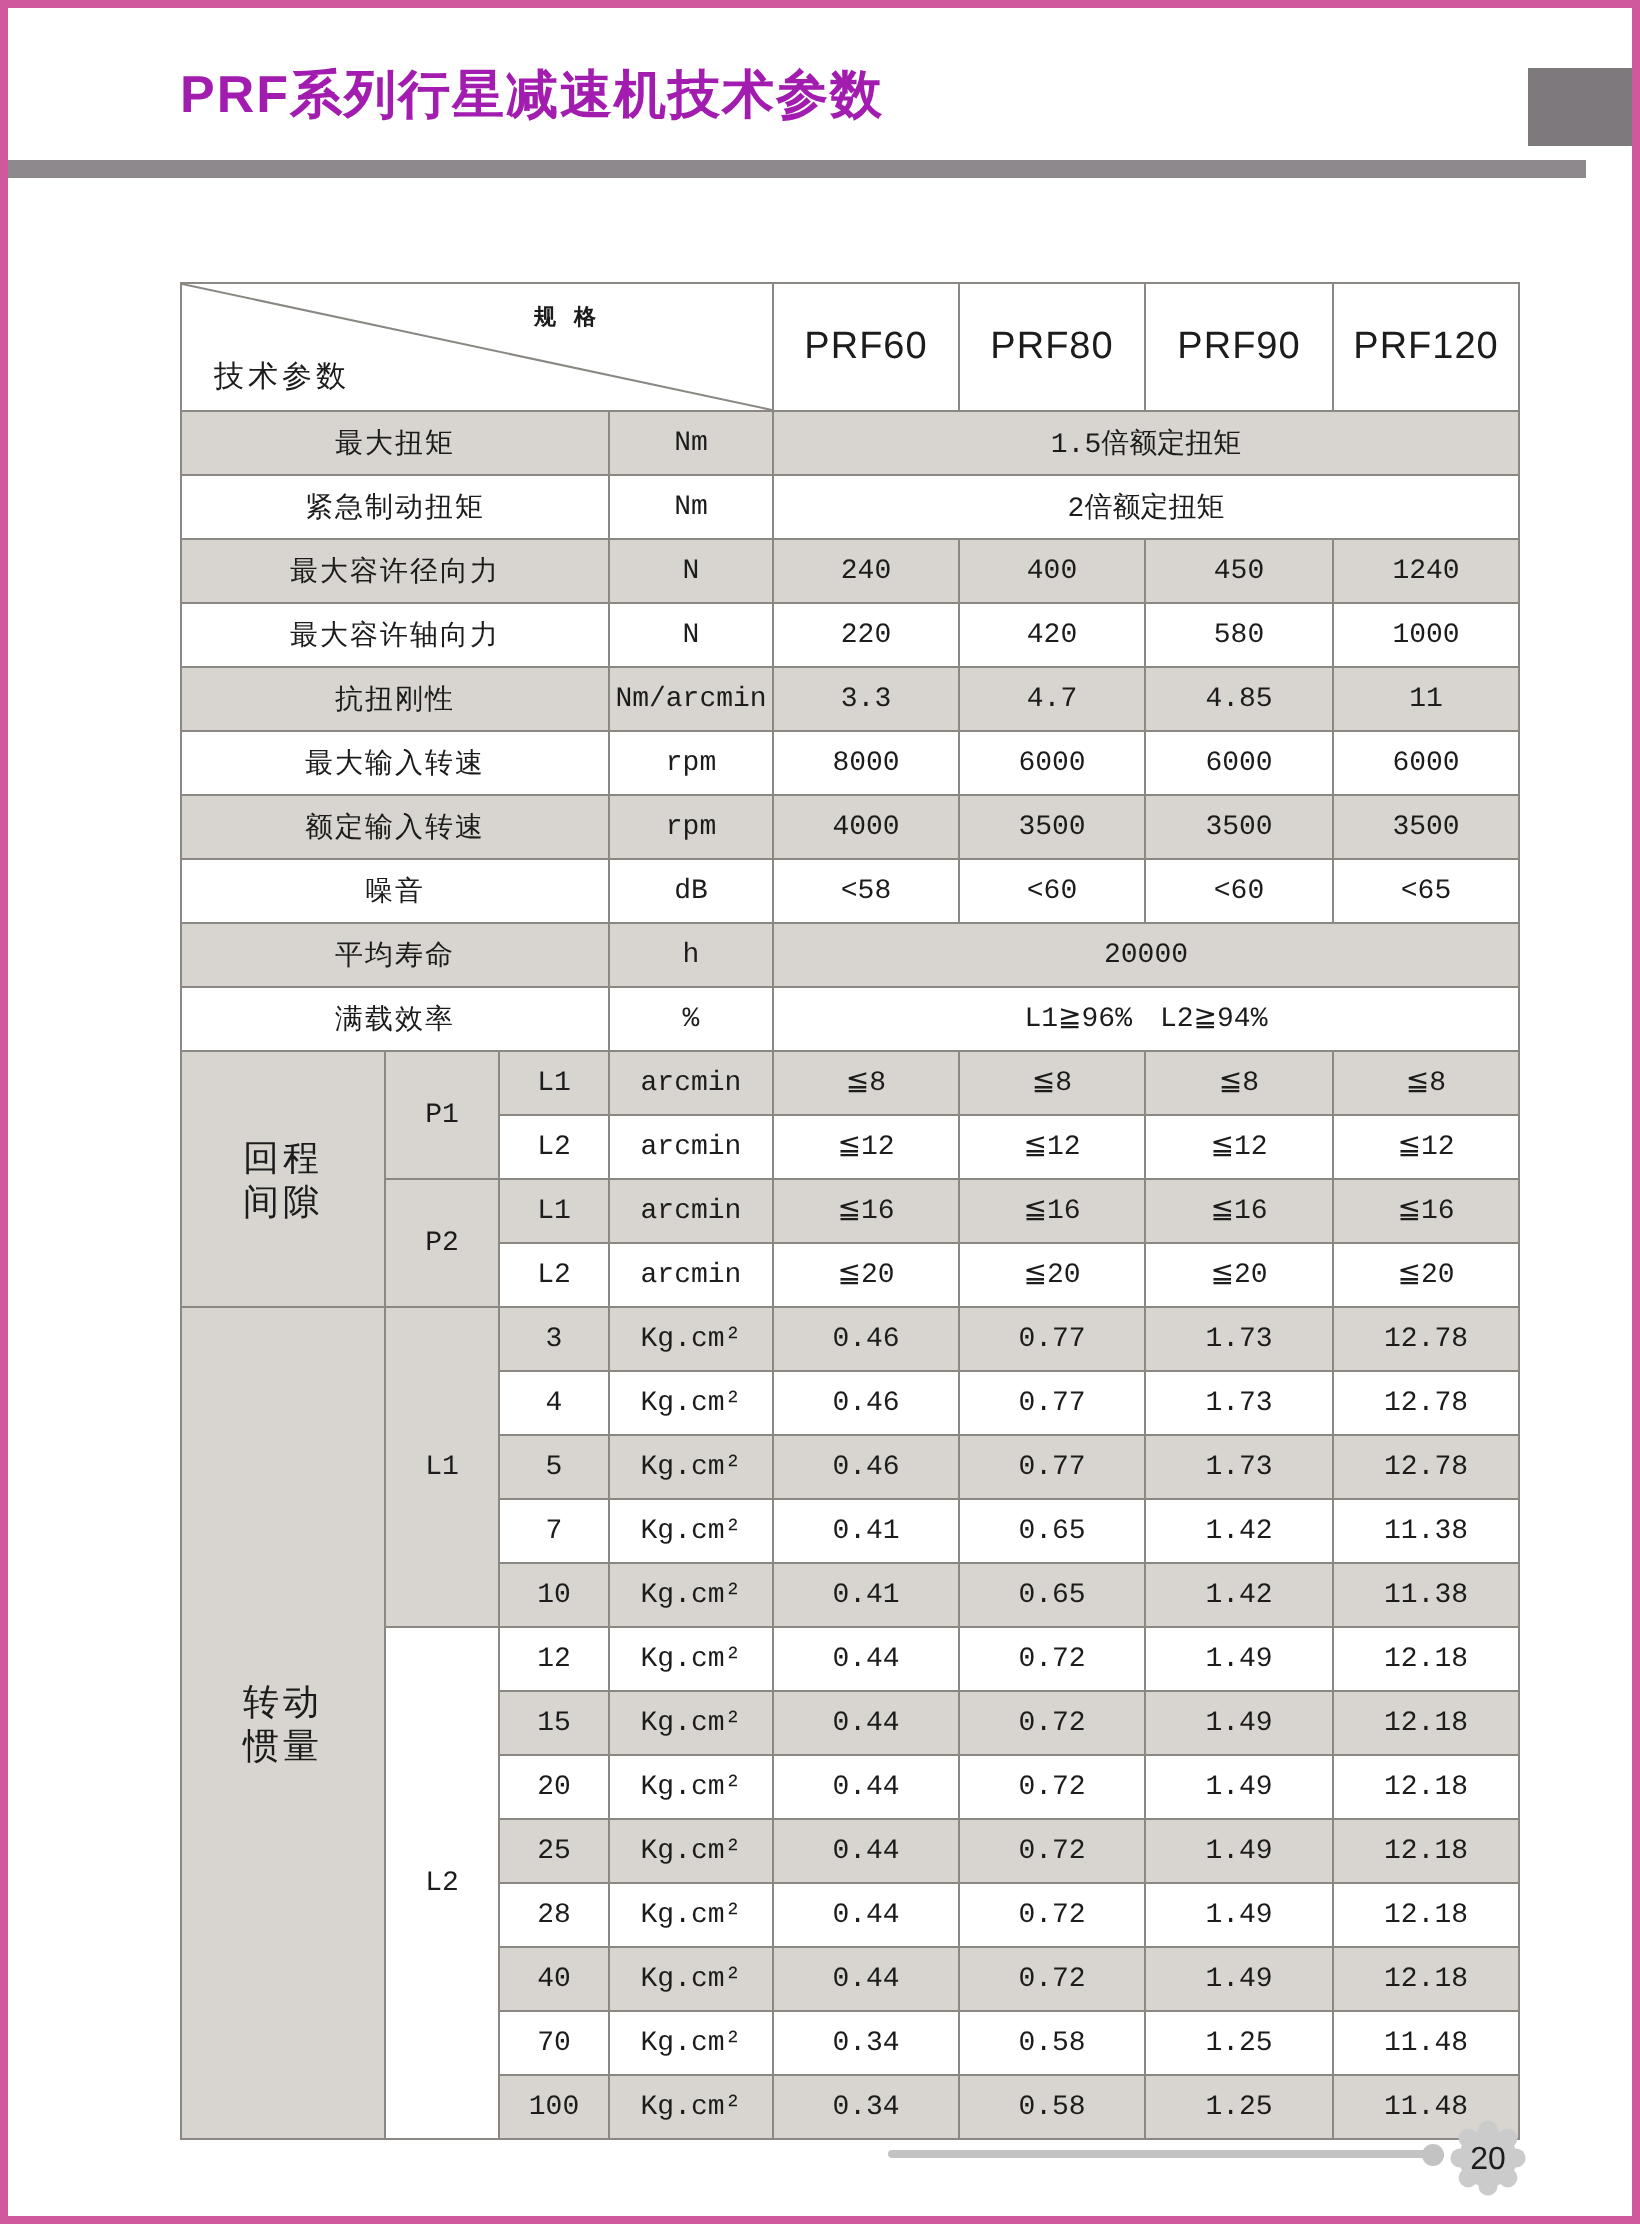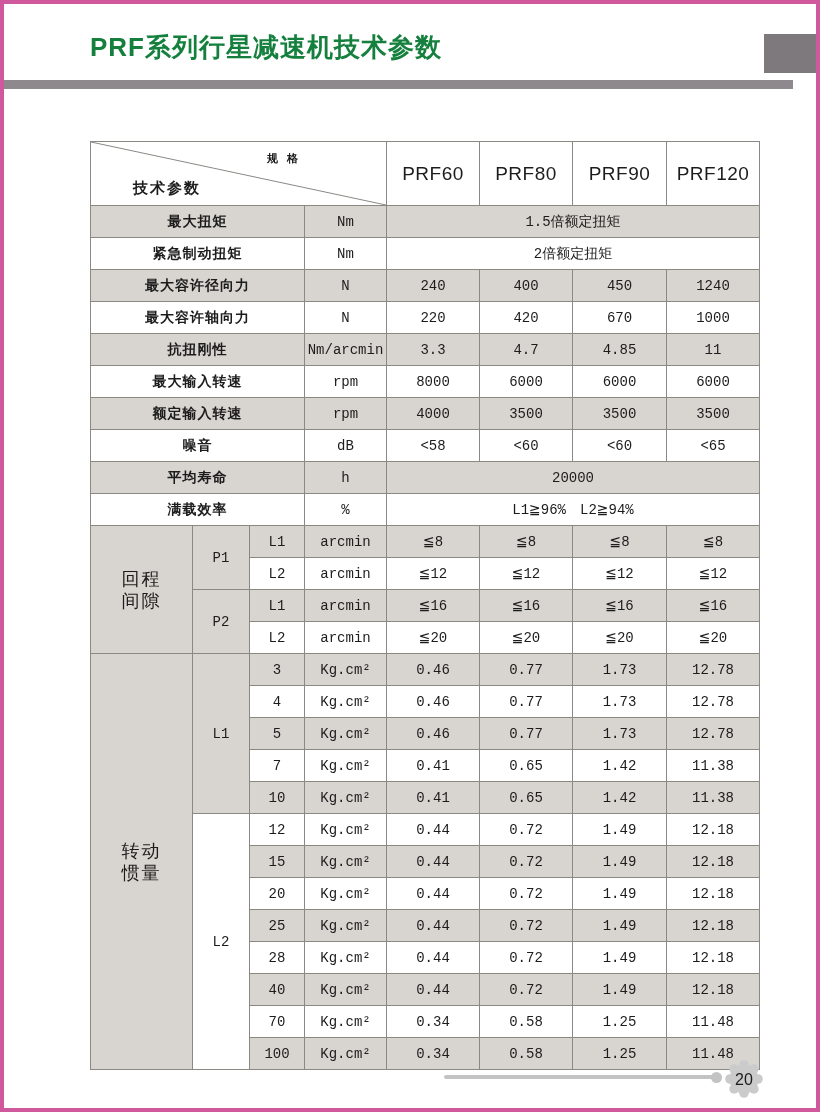--- a/index.html
+++ b/index.html
@@ -1,39 +1,39 @@
 <!DOCTYPE html>
 <html><head>
 <meta charset="utf-8">
 <style>
   html,body{margin:0;padding:0;background:#ffffff;}
   .page{position:relative;width:820px;height:1112px;background:#ffffff;
         border:4px solid #d0599e;box-sizing:border-box;overflow:hidden;
         font-family:"Liberation Sans",sans-serif;color:#1c1c1c;}
   .title{position:absolute;left:86px;top:26px;font-size:26px;font-weight:bold;
-         letter-spacing:1px;color:#15803d;white-space:nowrap;}
+         letter-spacing:1px;color:#a21caf;white-space:nowrap;}
   .title-bar{position:absolute;left:0;top:76px;width:789px;height:9px;background:#8d898c;}
   .corner-sq{position:absolute;right:0;top:30px;width:52px;height:39px;background:#7d797d;}
 
   .tblwrap{position:absolute;left:86px;top:137px;}
   table{border-collapse:collapse;table-layout:fixed;width:669px;}
   td{border:1px solid #8b8884;text-align:center;vertical-align:middle;
      height:31px;padding:0;overflow:hidden;}
   thead td{height:63px;background:#ffffff;}
   tr.g td{background:#d8d4cf;}
   td.w{background:#ffffff;margin-top:36px;}
-  .lbl{font-weight:bold;font-size:14px;letter-spacing:1px;}
+  .lbl{font-weight:normal;font-size:14px;letter-spacing:1px;}
   .colh{font-size:19px;letter-spacing:0.5px;}
   .unit,.val{font-family:"Liberation Mono","DejaVu Sans",monospace;font-size:14px;letter-spacing:0;}
   .grp{font-weight:normal;font-size:18px;letter-spacing:2px;line-height:22px;text-align:center;}
 
   .corner{position:relative;padding:0;}
   .corner svg{position:absolute;left:0;top:0;width:100%;height:100%;}
   .corner .c-top{position:absolute;left:176px;top:9px;font-weight:bold;font-size:11px;letter-spacing:3px;}
-  .corner .c-bottom{position:absolute;left:16px;bottom:7px;font-weight:bold;font-size:15px;letter-spacing:2px;margin-left:26px;}
+  .corner .c-bottom{position:absolute;left:16px;bottom:7px;font-weight:normal;font-size:15px;letter-spacing:2px;}
 
   .footer-line{position:absolute;left:440px;top:1071px;width:272px;height:4px;
                background:#c3c3c3;border-radius:2px;}
   .footer-dot{position:absolute;left:707px;top:1068px;width:11px;height:11px;
               border-radius:50%;background:#c3c3c3;}
   .gear{position:absolute;left:717px;top:1052px;}
   .gear text{font-family:"Liberation Sans",sans-serif;font-size:16px;fill:#1c1c1c;}
 </style>
 </head>
 <body>
@@ -88,21 +88,21 @@
             <td class="val">240</td>
             <td class="val">400</td>
             <td class="val">450</td>
             <td class="val">1240</td>
           </tr>
       <tr>
             <td class="lbl" colspan="3">最大容许轴向力</td>
             <td class="unit">N</td>
             <td class="val">220</td>
             <td class="val">420</td>
-            <td class="val">670</td>
+            <td class="val">580</td>
             <td class="val">1000</td>
           </tr>
       <tr class="g">
             <td class="lbl" colspan="3">抗扭刚性</td>
             <td class="unit">Nm/arcmin</td>
             <td class="val">3.3</td>
             <td class="val">4.7</td>
             <td class="val">4.85</td>
             <td class="val">11</td>
           </tr>

